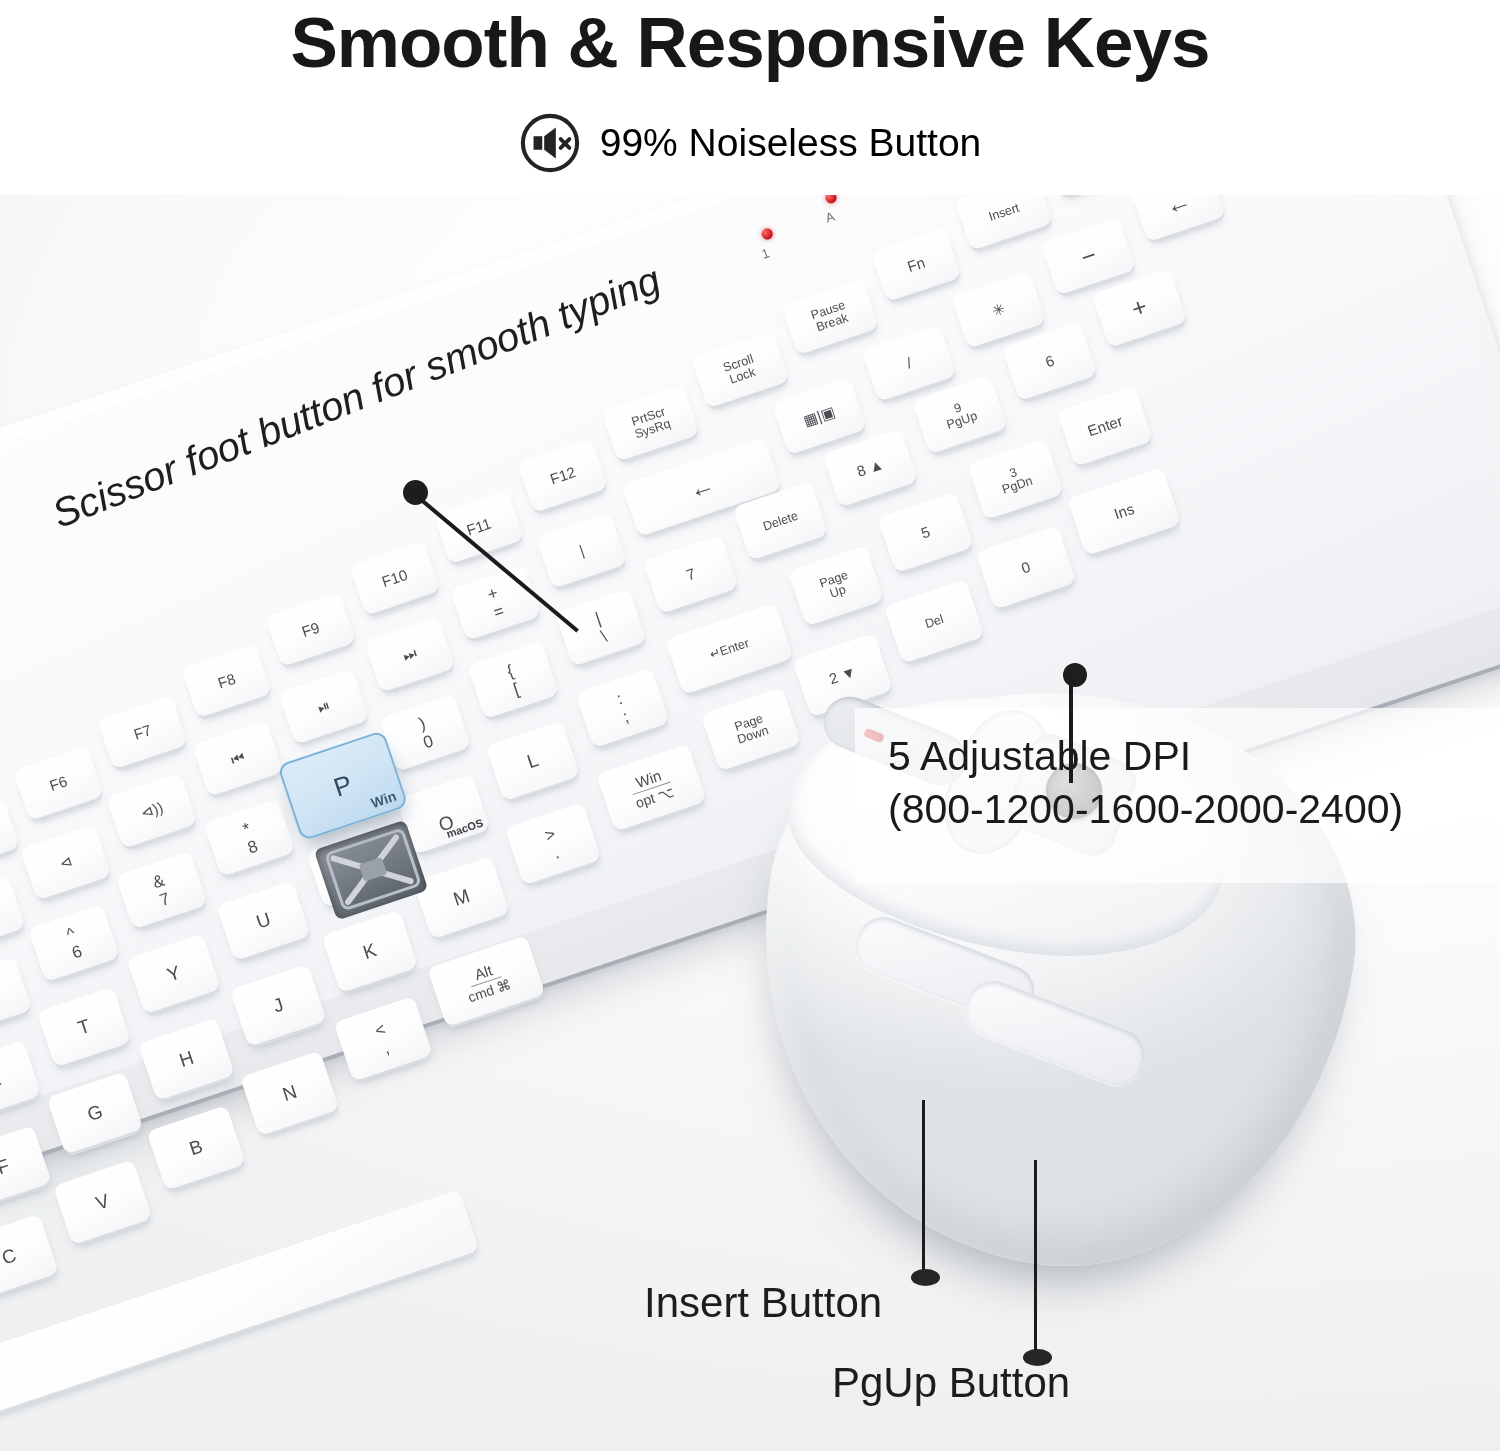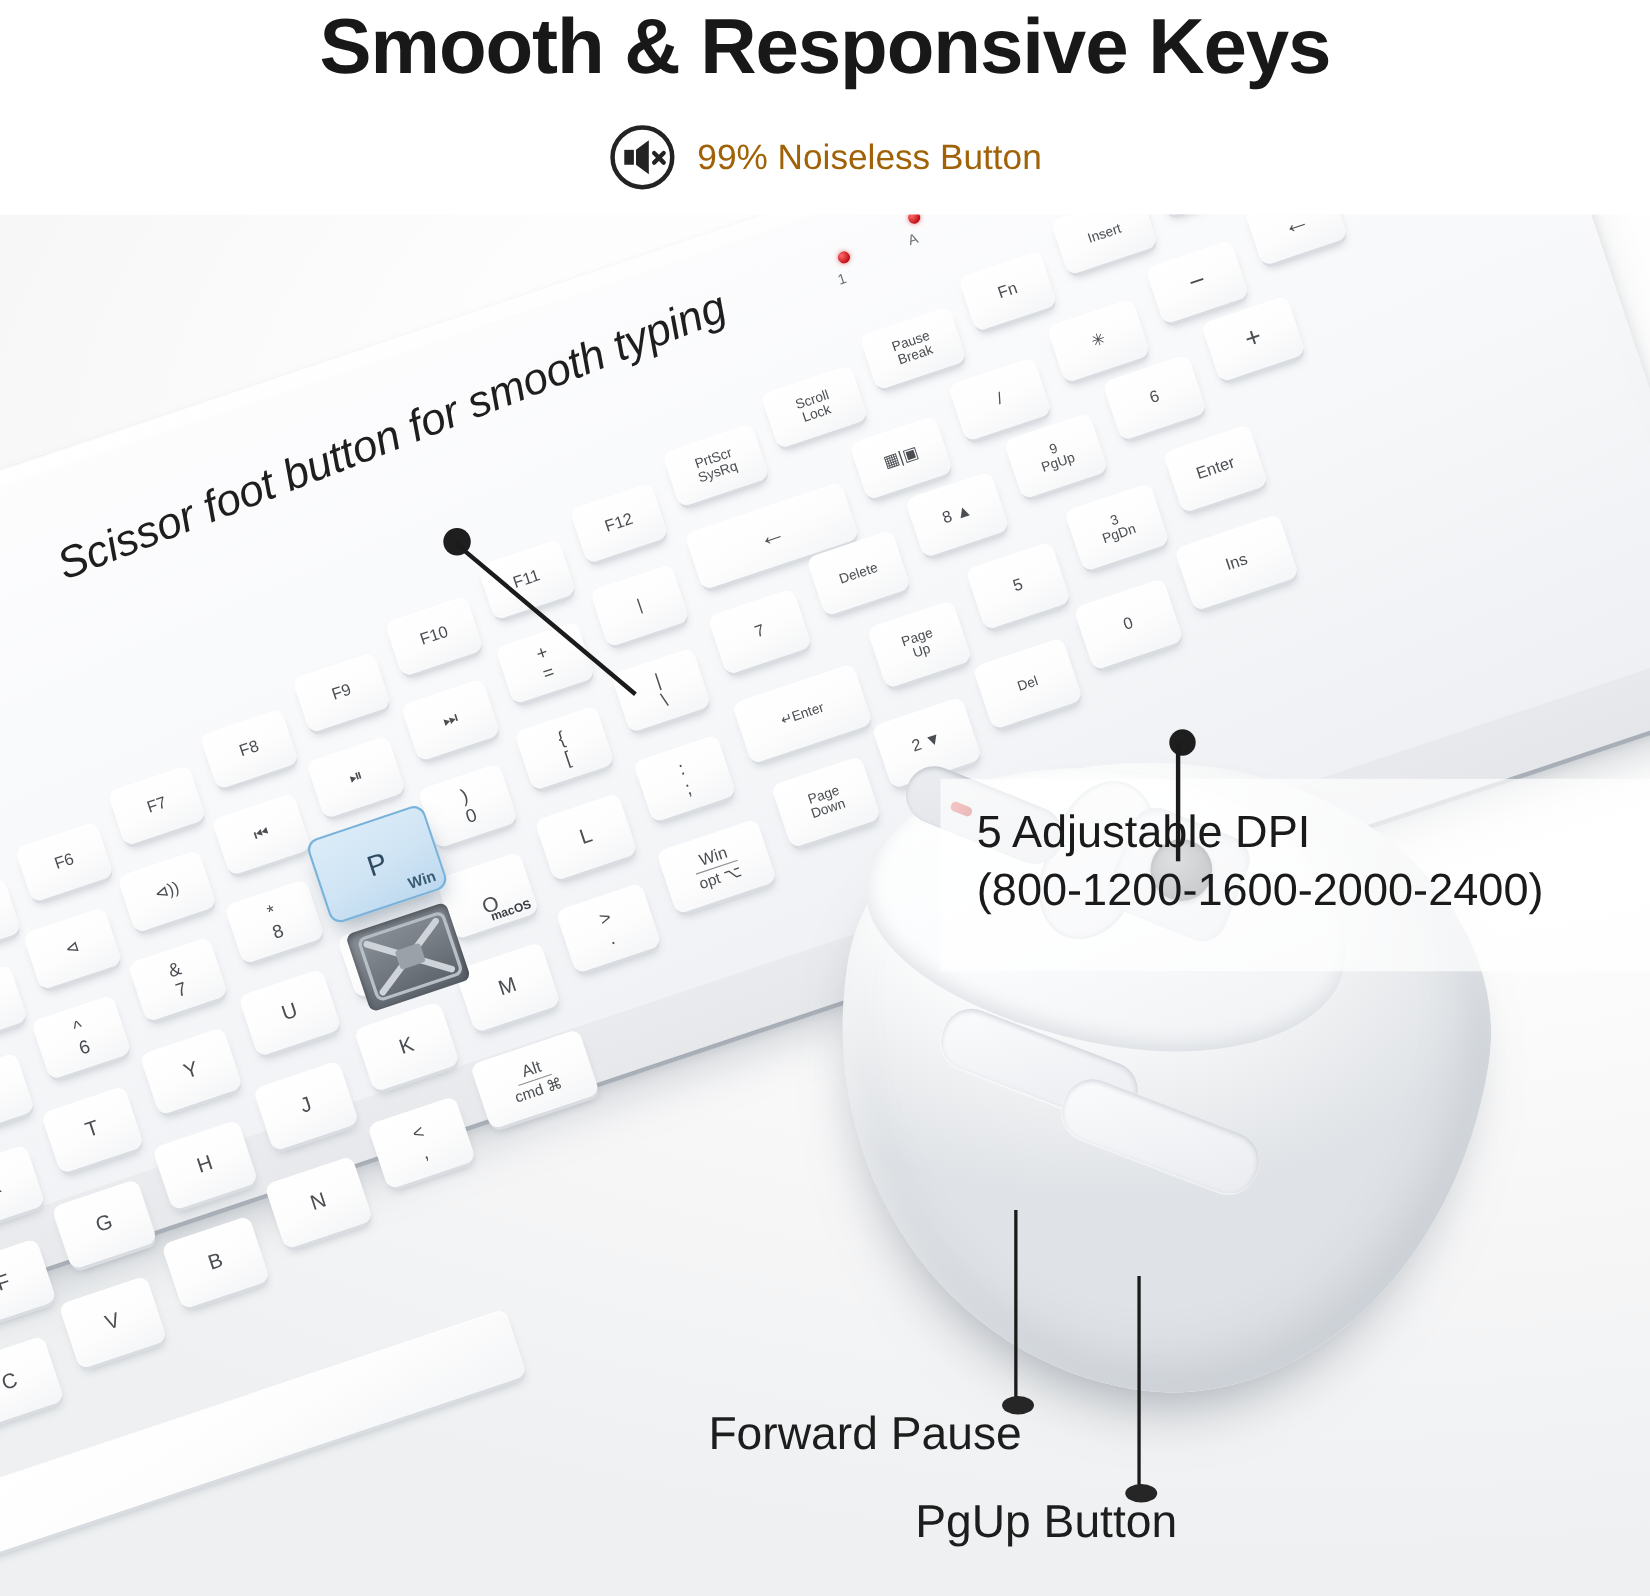--- a/index.html
+++ b/index.html
@@ -12,21 +12,21 @@
 
   
   .headline{
     position:absolute;left:0;top:2px;width:1500px;text-align:center;
     font-size:71px;font-weight:bold;color:#181818;letter-spacing:-1px;
     font-family:"Liberation Sans",sans-serif;
   }
   .subline{
     position:absolute;left:0;top:112px;width:1500px;
     display:flex;align-items:center;justify-content:center;gap:19px;
-    font-size:32px;color:#a16207;font-family:"Liberation Sans",sans-serif;
+    font-size:39px;color:#000000;font-family:"Liberation Sans",sans-serif;
   }
   .mute-ic{width:62px;height:62px;flex:0 0 auto;display:block;}
 
   
   .photo{position:absolute;left:0;top:195px;width:1500px;height:1256px;overflow:hidden;}
 
   
   .backdrop{
     position:absolute;inset:0;
     background:
@@ -341,19 +341,19 @@
     <div class="dpi-ov"></div>
     <div class="dpi-txt">
       <div>5 Adjustable DPI</div>
       <div>(800-1200-1600-2000-2400)</div>
     </div>
     <div class="dot" style="left:1063px;top:468px;width:24px;height:24px;"></div>
     <div class="lead" style="left:1073px;top:480px;width:108px;height:4px;transform:rotate(90deg);"></div>
 
     <div class="lead" style="left:925px;top:905px;width:175px;height:3.4px;transform:rotate(90deg);"></div>
     <div class="dot-e" style="left:911px;top:1074px;width:29px;height:17px;"></div>
-    <div class="cal-lab" style="left:644px;top:1084px;">Forward Pause</div>
+    <div class="cal-lab" style="left:644px;top:1084px;">Insert Button</div>
 
     <div class="lead" style="left:1037px;top:965px;width:195px;height:3.4px;transform:rotate(90deg);"></div>
     <div class="dot-e" style="left:1023px;top:1154px;width:29px;height:17px;"></div>
     <div class="cal-lab" style="left:832px;top:1164px;">PgUp Button</div>
   </div>
 </div>
 
 </body></html>

